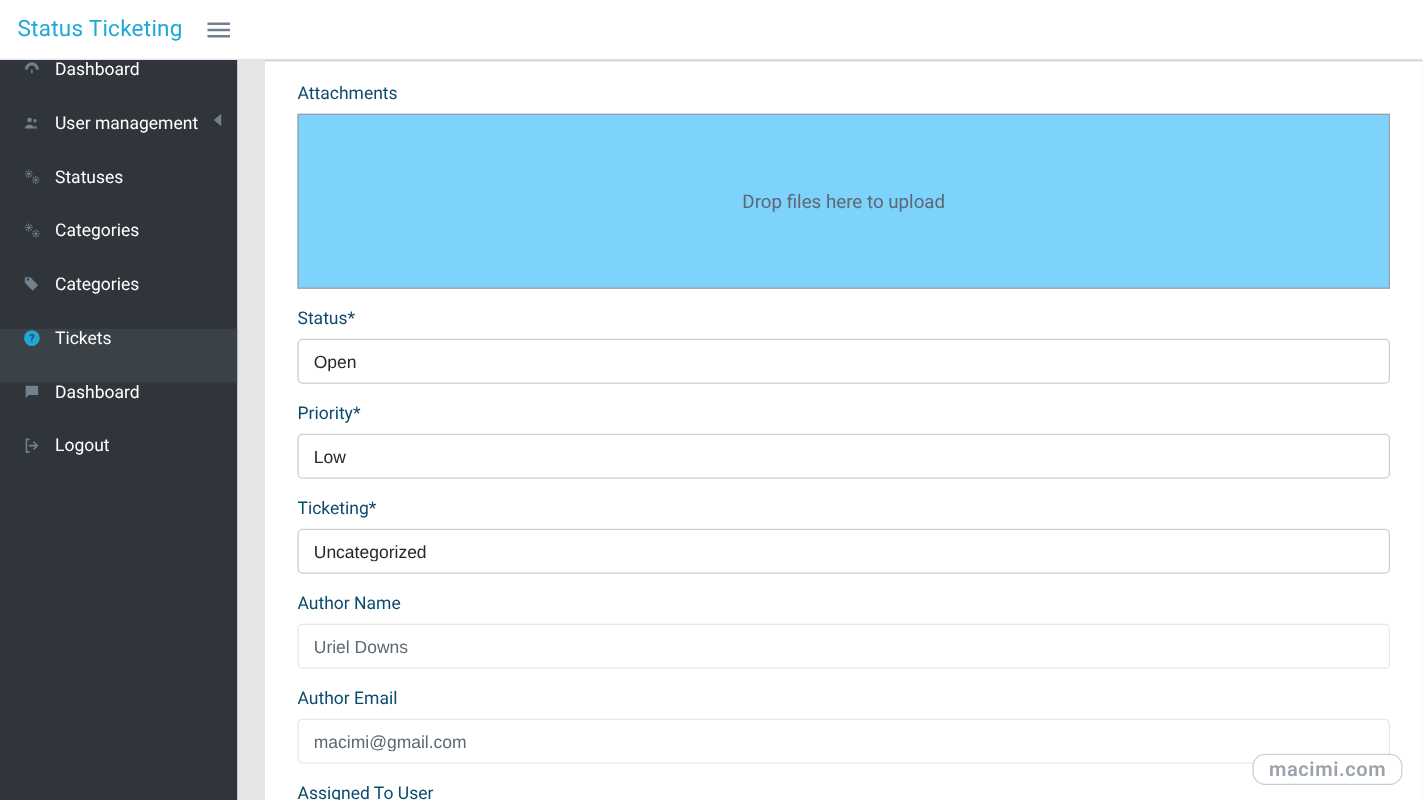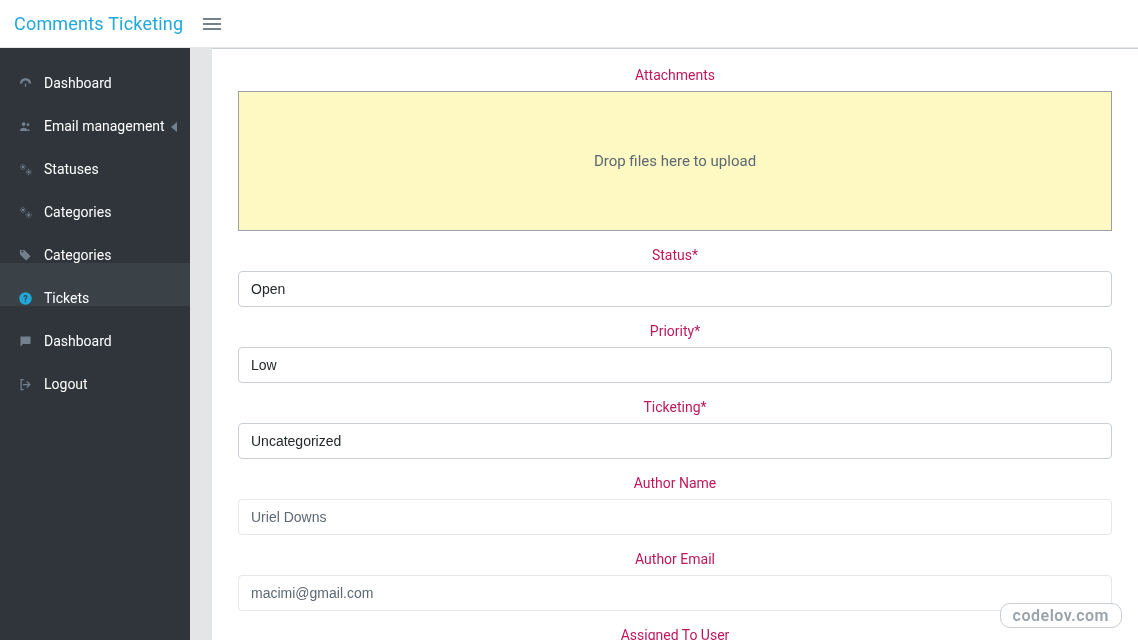--- a/index.html
+++ b/index.html
@@ -46,21 +46,21 @@
   .sidebar {
     width: 190px;
     background: #2f353a;
     color: #fff;
     display: flex;
     flex-direction: column;
     flex: 0 0 190px;
   }
   .nav-item {
     display: flex;
-    align-items: flex-end;
+    align-items: flex-start;
     height: 43px;
     padding: 0 14px;
     color: #fff;
     font-size: 14px;
     cursor: pointer;
     position: relative;
   }
   .nav-item.active {
     background: #3a4248;
   }
@@ -102,35 +102,34 @@
     bottom: 0;
     background: #fff;
     border-top: 1px solid #c8ced3;
     padding: 18px 26px 0 26px;
     overflow: hidden;
   }
 
   .form-group { margin-bottom: 16px; }
   .form-label {
     font-size: 14px;
-    color: #be185d;
+    color: #0c4a6e;
     margin-bottom: 8px;
     display: block;
-    text-align: center;
   }
 
   .dropzone {
     border: 1px solid #9aa0a6;
     height: 140px;
     display: flex;
     align-items: center;
     justify-content: center;
     color: #5c6873;
     font-size: 15px;
-    background: #fef9c3;
+    background: #7dd3fc;
   }
 
   .form-control {
     width: 100%;
     height: 36px;
     padding: 6px 12px;
     font-size: 14px;
     color: #5c6873;
     background: #fff;
     border: 1px solid #e4e7ea;
@@ -157,21 +156,21 @@
     color: #9aa3ab;
     font-size: 16px;
     font-weight: 600;
     letter-spacing: 0.5px;
   }
 </style>
 </head>
 <body>
 
 <div class="topbar">
-  <span class="brand">Comments Ticketing</span>
+  <span class="brand">Status Ticketing</span>
   <div class="hamburger">
     <span></span>
       <span></span>
       <span></span>
   </div>
 </div>
 
 <div class="shell">
 
   <nav class="sidebar">
@@ -186,21 +185,21 @@
     </div>
 
     <div class="nav-item">
       <span class="icon">
         <svg width="15" height="15" viewBox="0 0 24 24" fill="currentColor">
             <circle cx="9" cy="8" r="3"></circle>
             <circle cx="16" cy="9" r="2.2"></circle>
             <path d="M3 19c0-3 3-5 6-5s6 2 6 5H3zm12.5 0c0-1.2-.4-2.3-1-3.2 2.6.3 4.5 1.6 4.5 3.2h-3.5z"></path>
           </svg>
       </span>
-      <span>Email management</span>
+      <span>User management</span>
       <span class="chev">
         <svg width="7" height="10" viewBox="0 0 7 10" fill="currentColor">
             <path d="M6 0L0 5l6 5z"></path>
           </svg>
       </span>
     </div>
 
     <div class="nav-item">
       <span class="icon">
         <svg width="15" height="15" viewBox="0 0 24 24" fill="currentColor">
@@ -304,15 +303,15 @@
         <label class="form-label">Author Email</label>
         <input type="text" class="form-control" value="macimi@gmail.com" style="">
       </div>
 
       <div class="form-group" style="margin-bottom:0;">
         <label class="form-label">Assigned To User</label>
       </div>
 
     </div>
 
-    <div class="watermark">codelov.com</div>
+    <div class="watermark">macimi.com</div>
   </div>
 </div>
 
 </body></html>

